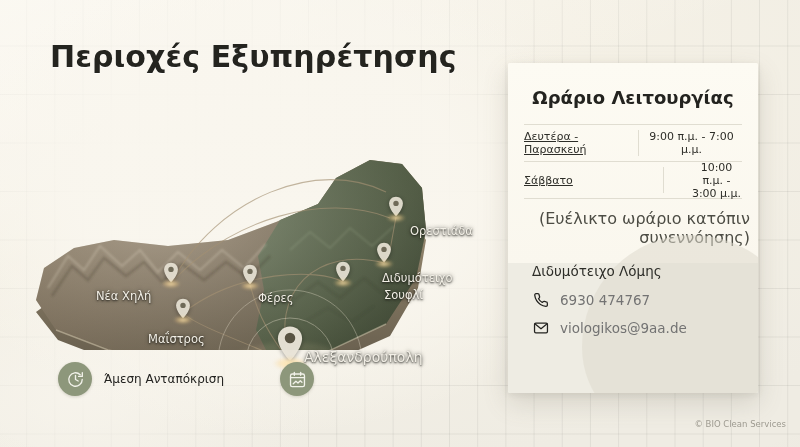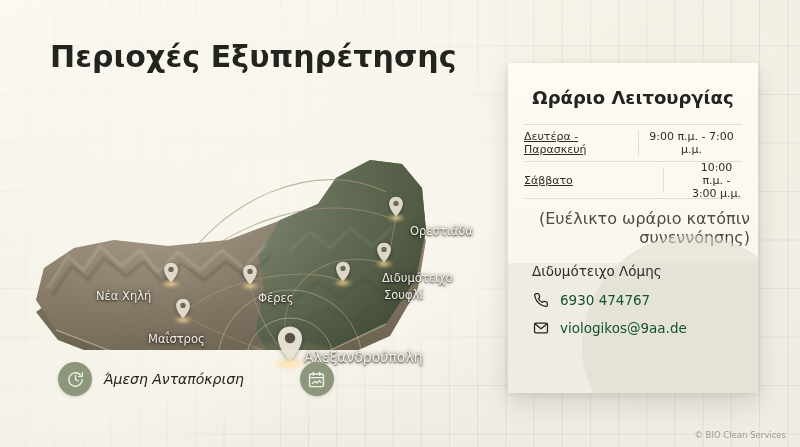--- a/index.html
+++ b/index.html
@@ -61,21 +61,21 @@
   .lbl{position:absolute;font-size:11.5px;color:#f2efe6;white-space:nowrap;
     text-shadow:0 1px 2px rgba(25,25,20,.85),0 0 4px rgba(25,25,20,.6);}
   .lbl.big{font-size:14px;}
 
   
   .badges{position:absolute;left:58px;top:362px;display:flex;gap:56px;align-items:center;}
   .badge{display:flex;align-items:center;gap:12px;}
   .badge-ic{width:34px;height:34px;border-radius:50%;background:#8d977b;
     display:flex;align-items:center;justify-content:center;
     box-shadow:0 1px 3px rgba(80,80,60,.22);flex:0 0 auto;}
-  .badge-tx{font-size:14px;color:#232320;white-space:nowrap;font-style:italic;}
+  .badge-tx{font-size:12px;color:#232320;white-space:nowrap;}
 
   
   .card{position:absolute;left:508px;top:63px;width:250px;height:330px;
     border-radius:2px;overflow:hidden;
     background:#fbf8ef;
     box-shadow:0 10px 26px rgba(110,104,88,.20),0 2px 6px rgba(110,104,88,.12);
   }
   .card-top{position:relative;padding:0;background:linear-gradient(180deg,#fdfbf3 0%,#faf7ee 100%);}
   .card-bot{position:relative;background:#eeece3;height:100%;}
   .card-blob{position:absolute;right:-34px;top:-28px;width:210px;height:200px;
@@ -89,24 +89,24 @@
   .hrow:last-of-type{border-bottom:1px solid #e0ddd1;gap:25px;}
   .hday{width:108px;font-size:11px;color:#2d2d28;padding-right:6px;text-decoration:underline;}
   .hsep{width:1px;height:26px;background:#e0ddd1;}
   .htime{flex:1;font-size:11px;color:#2d2d28;text-align:center;padding-left:2px;}
   .hnote{position:relative;text-align:right;font-size:16px;color:#4c4c44;padding:10px 8px 16px;}
 
   .card-h2{position:relative;font-size:19px;font-weight:600;color:#23231f;padding:22px 0 12px 24px;}
   .cname{position:relative;font-size:13.5px;color:#2d2d28;padding:0 0 12px 24px;}
   .crow{position:relative;display:flex;align-items:center;gap:11px;padding:0 0 11px 24px;}
   .crow-ic{width:17px;height:17px;flex:0 0 auto;display:flex;align-items:center;justify-content:center;}
-  .crow-tx{font-size:13.5px;color:#14532d;}
-
-  
-  .footer{position:absolute;right:14px;bottom:7px;font-size:8.5px;color:#9d9a90;white-space:nowrap;}
+  .crow-tx{font-size:13.5px;color:#737373;}
+
+  
+  .footer{position:absolute;right:14px;bottom:18px;font-size:8.5px;color:#9d9a90;white-space:nowrap;}
 </style>
 </head>
 <body>
 
 <div id="stage">
 
   <div class="bg-base"></div>
   <div class="bg-grid"></div>
   <div class="bg-wash"></div>
   <div class="bg-vignette"></div>

